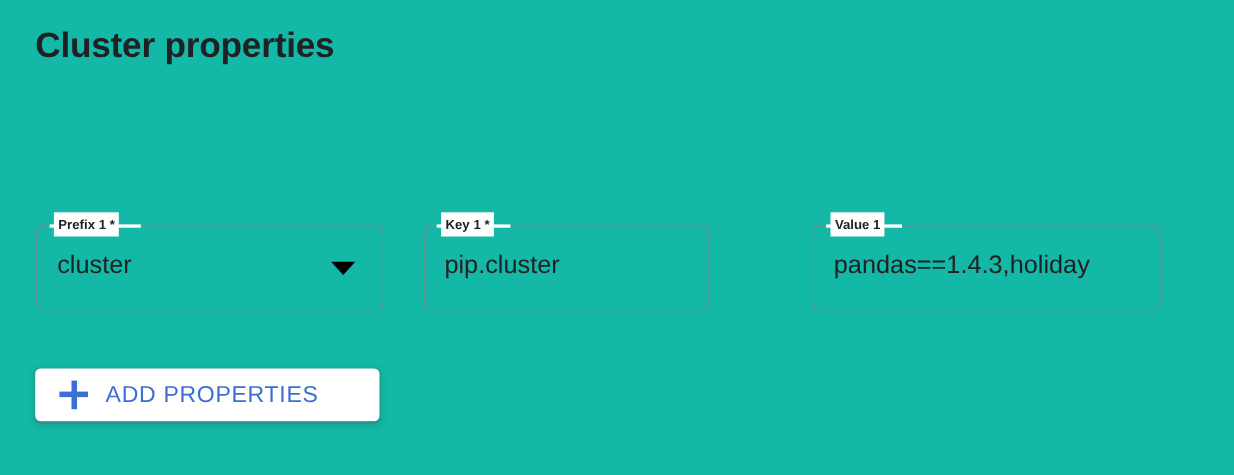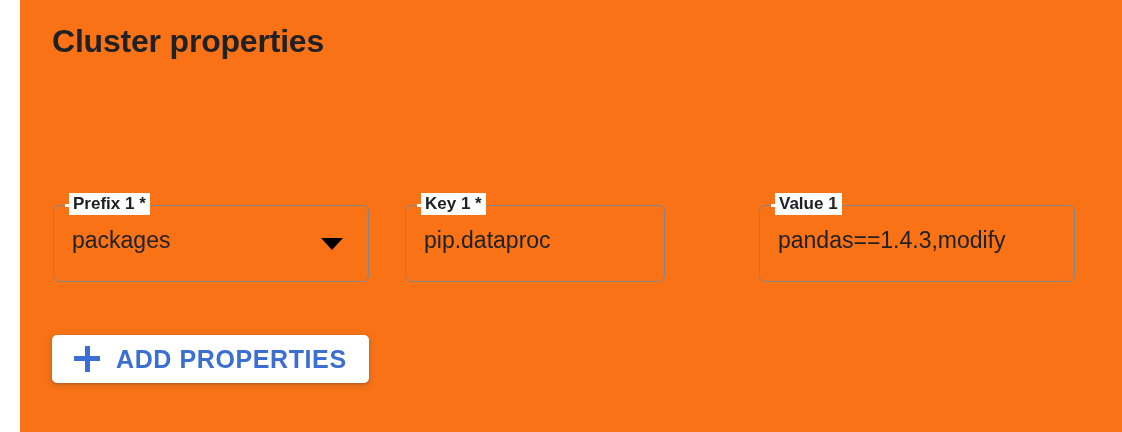--- a/index.html
+++ b/index.html
@@ -12,22 +12,21 @@
     height: 432px;
     position: relative;
     font-family: "Liberation Sans", sans-serif;
     -webkit-font-smoothing: antialiased;
     overflow: hidden;
   }
 
   .page {
     position: absolute;
     inset: 0;
-    background: #f97316;
-    margin-left: 20px;
+    background: #14b8a6;
   }
 
   
   .page-title {
     position: absolute;
     left: 32px;
     top: 21px;
     font-size: 32px;
     line-height: 40px;
     font-weight: 700;
@@ -79,21 +78,21 @@
     height: 3px;
     background: #ffffff;
   }
 
   .field-label {
     position: absolute;
     top: -12px;
     left: 16px;
     padding: 0 4px;
     background: #ffffff;
-    font-size: 17px;
+    font-size: 12px;
     line-height: 22px;
     font-weight: 700;
     color: #202124;
     white-space: nowrap;
   }
 
   .field-value {
     position: absolute;
     left: 19px;
     top: 20px;
@@ -166,58 +165,58 @@
     height: 5px;
   }
   .add-icon::after {
     top: 0;
     left: 10.5px;
     width: 5px;
     height: 26px;
   }
 
   .add-label {
-    font-size: 25px;
+    font-size: 21px;
     line-height: 24px;
-    font-weight: 700;
+    font-weight: 400;
     letter-spacing: 0.6px;
     color: #3b6fd4;
     white-space: nowrap;
   }
 </style>
 </head>
 <body>
 
 <div class="page">
 
   <div class="page-title">Cluster properties</div>
 
 
   <div class="fields-row">
 
     <div class="field" id="field-0" style="left: 0px; width: 316px;">
       <div class="field-outline"></div>
       <div class="field-notch" id="notch-0" style="width: 83px;"></div>
       <div class="field-label" id="label-0">Prefix 1 *</div>
-      <div class="field-value has-arrow">packages</div>
+      <div class="field-value has-arrow">cluster</div>
       <div class="dropdown-arrow"></div>
     </div>
 
     <div class="field" id="field-1" style="left: 352px; width: 260px;">
       <div class="field-outline"></div>
       <div class="field-notch" id="notch-1" style="width: 67px;"></div>
       <div class="field-label" id="label-1">Key 1 *</div>
-      <div class="field-value">pip.dataproc</div>
+      <div class="field-value">pip.cluster</div>
     </div>
 
     <div class="field" id="field-2" style="left: 706px; width: 316px; padding-left: 31px;">
       <div class="field-outline"></div>
       <div class="field-notch" id="notch-2" style="width: 69px;"></div>
       <div class="field-label" id="label-2">Value 1</div>
-      <div class="field-value">pandas==1.4.3,modify</div>
+      <div class="field-value">pandas==1.4.3,holiday</div>
     </div>
 
   </div>
 
   <div class="add-button">
     <span class="add-icon"></span>
     <span class="add-label">ADD PROPERTIES</span>
   </div>
 
 </div>

